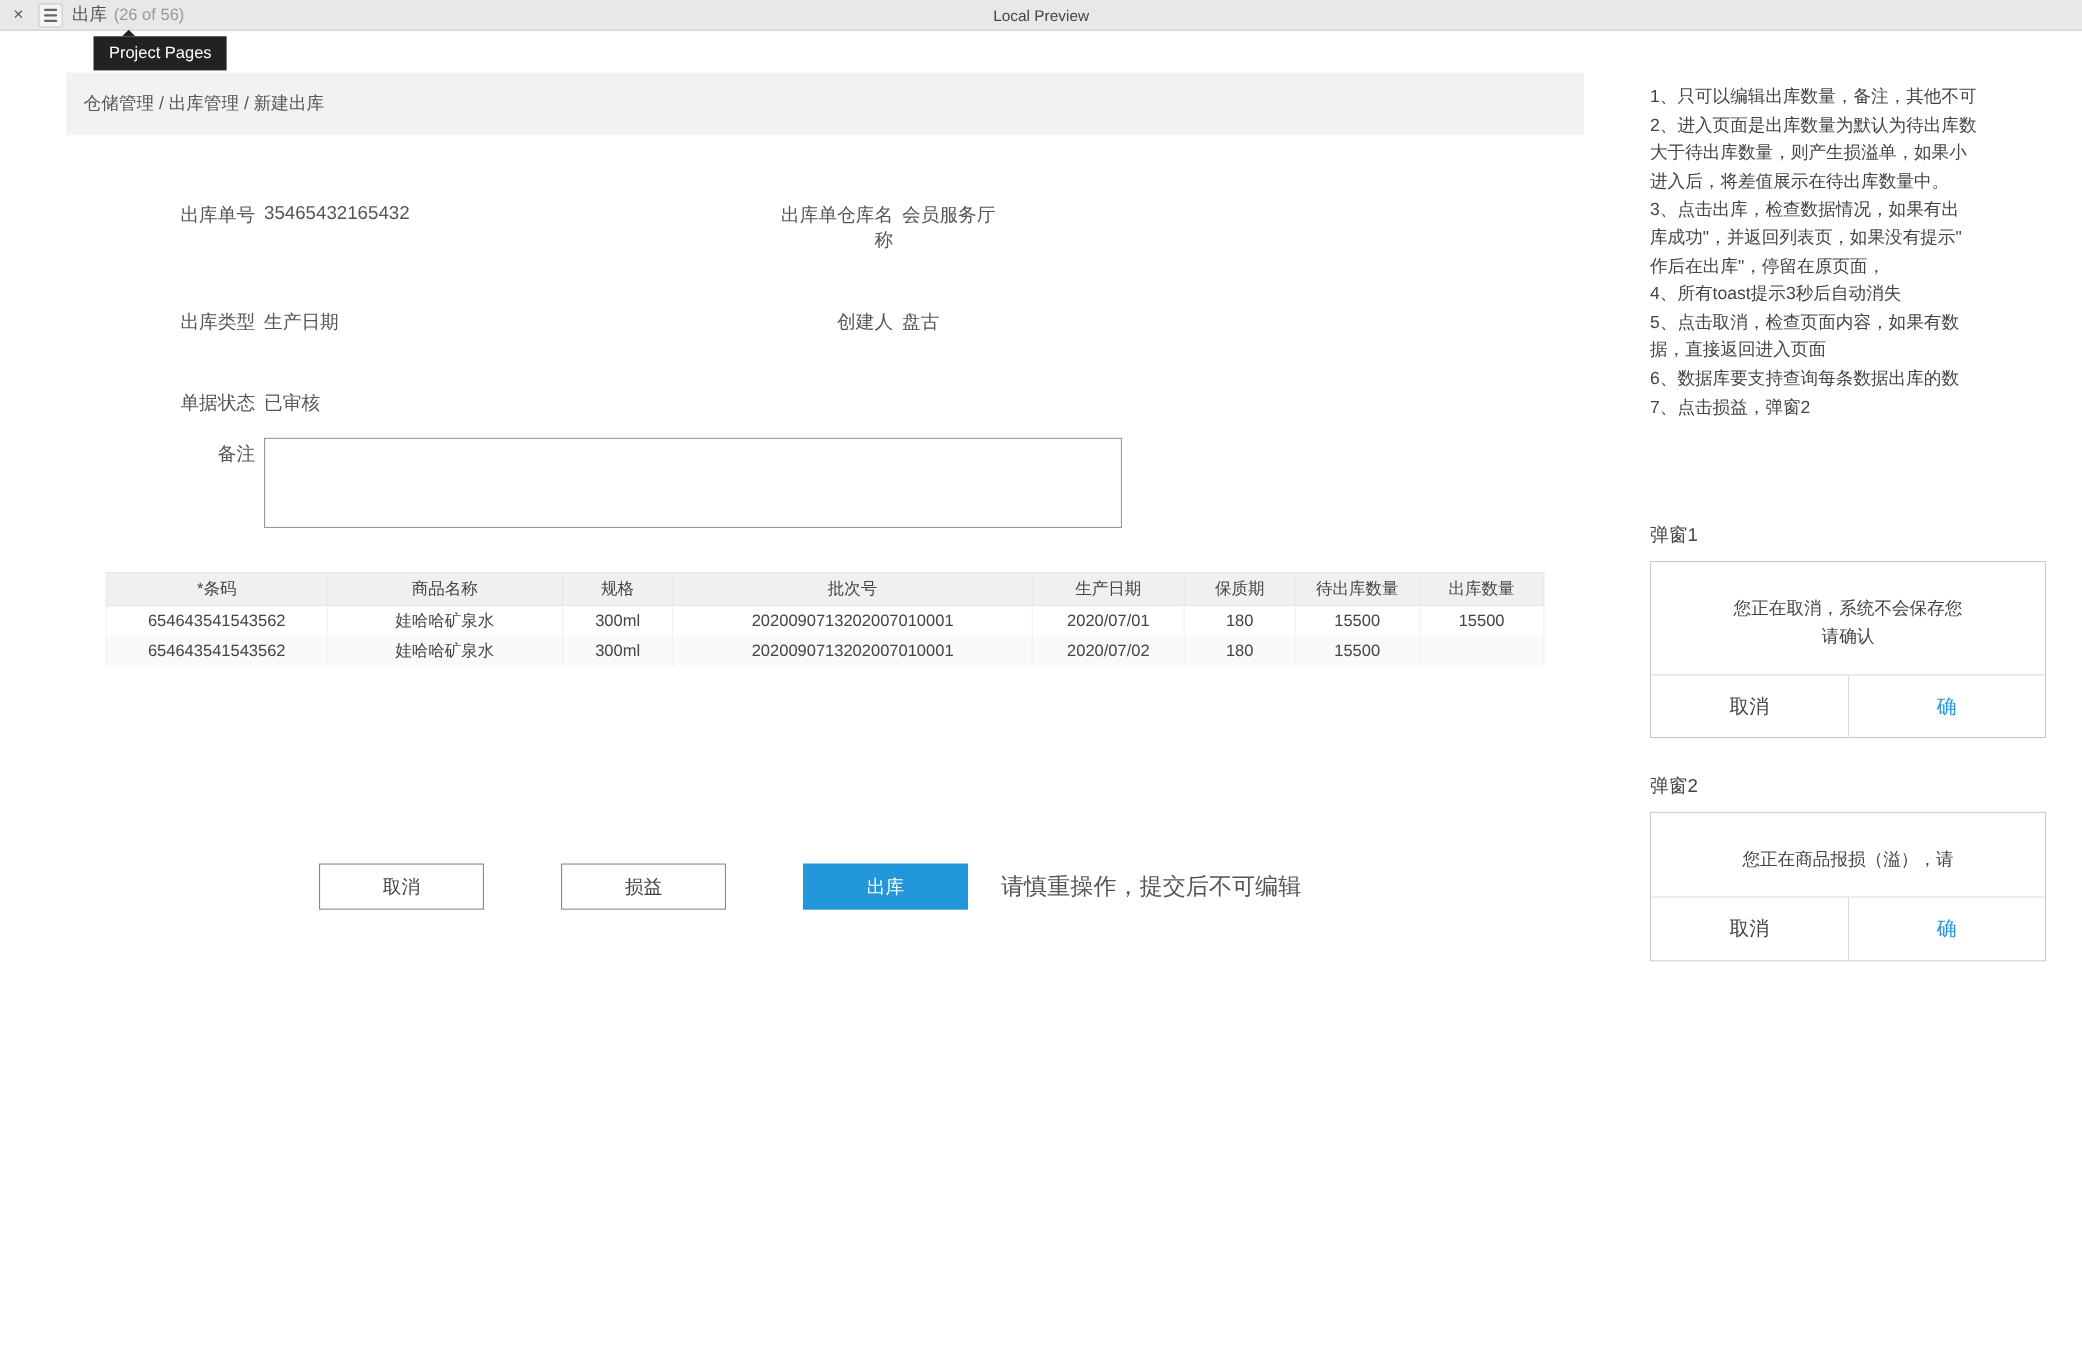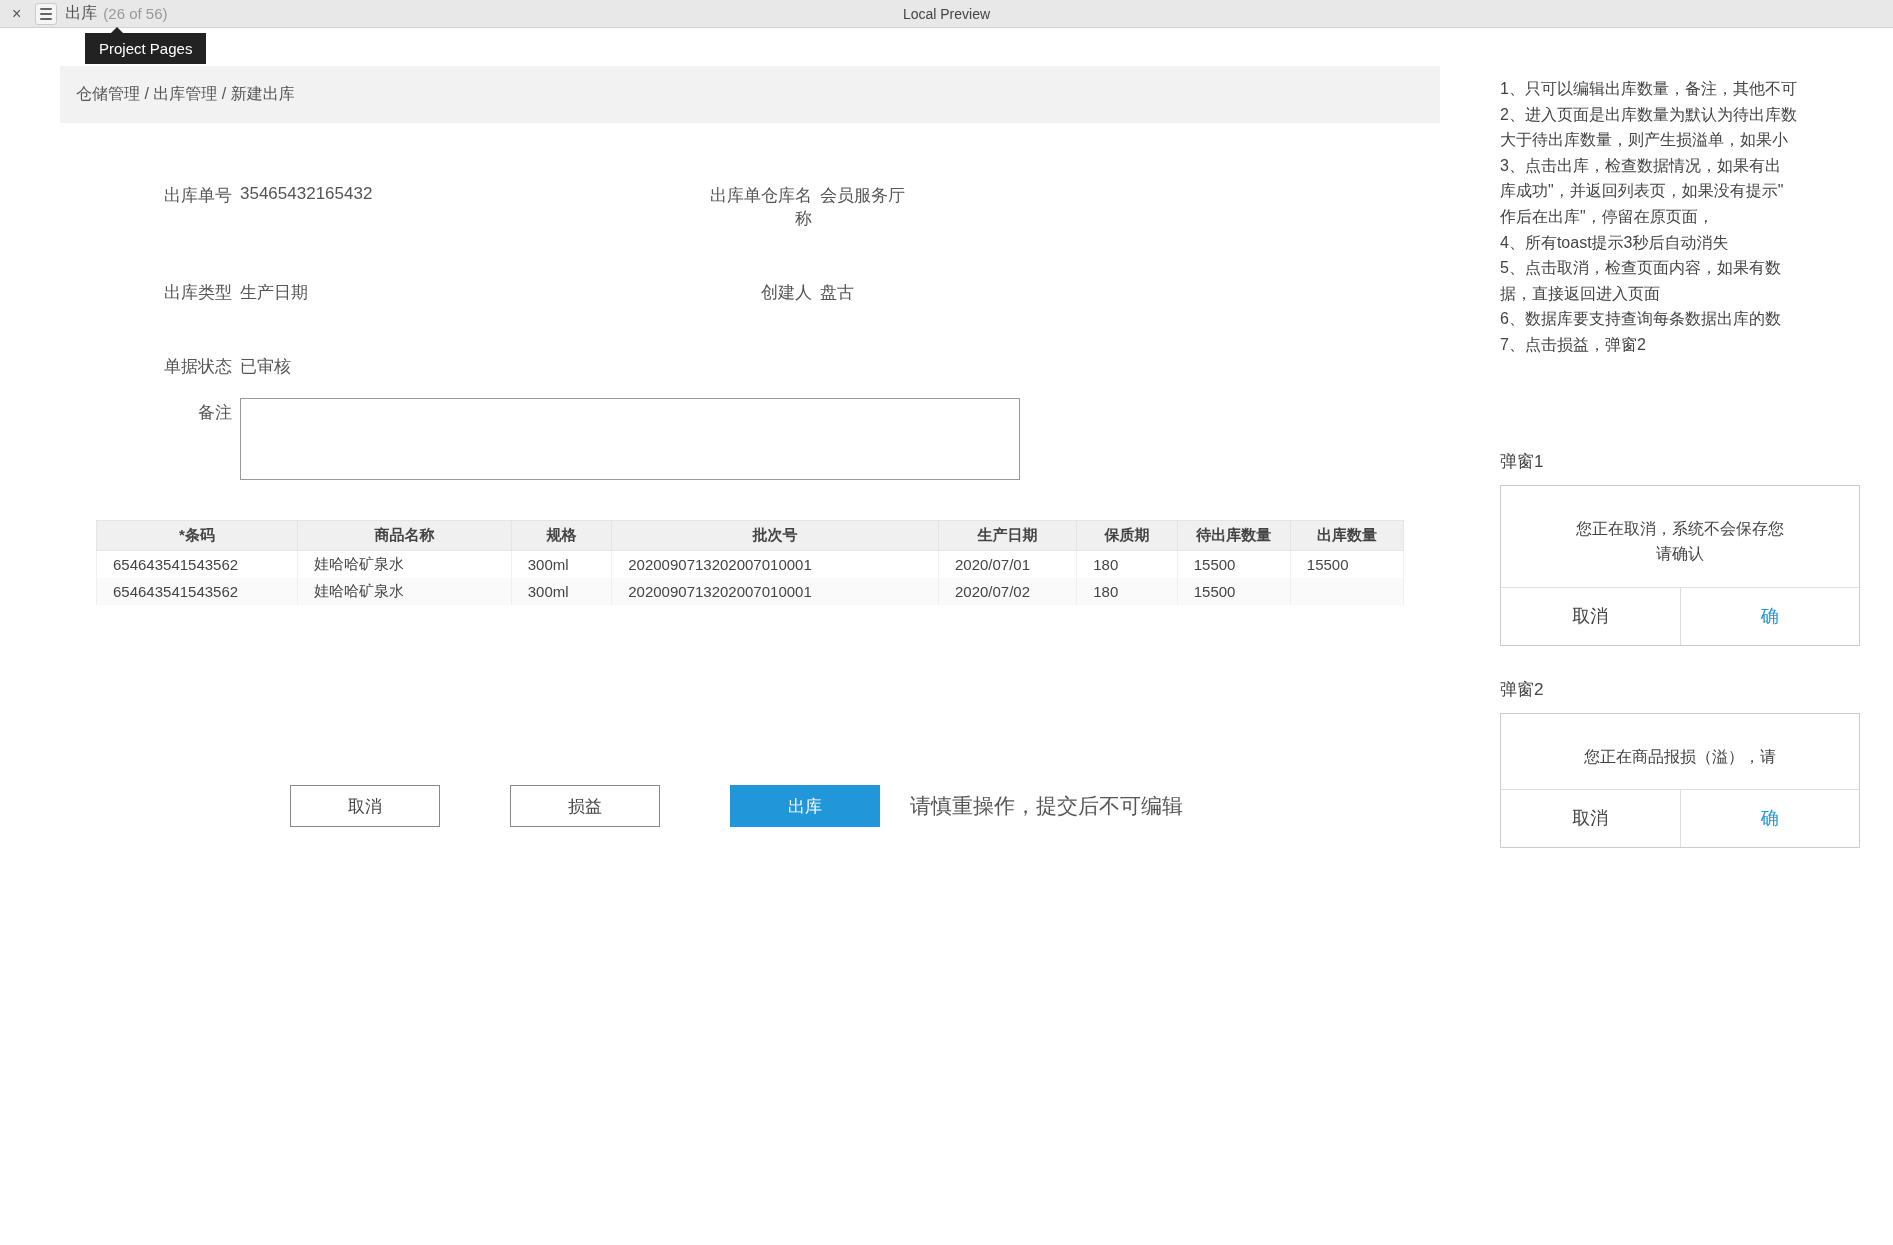--- a/index.html
+++ b/index.html
@@ -143,29 +143,30 @@
       padding: 30px 36px 0 36px;
     }
     table.data-table {
       width: 100%;
       border-collapse: collapse;
       font-size: 15px;
       color: #444;
     }
     table.data-table th {
       background: #f0f0f0;
-      font-weight: bold;
+      font-weight: normal;
       padding: 5px 4px;
       border: 1px solid #e5e5e5;
       text-align: center;
     }
     table.data-table td {
       padding: 4px 16px;
       border-left: 1px solid #f0f0f0;
       border-right: 1px solid #f0f0f0;
+      text-align: center;
     }
     table.data-table tr:nth-child(even) td {
       background: #fafafa;
     }
     .action-bar {
       display: flex;
       align-items: center;
       justify-content: flex-start;
       gap: 70px;
       padding: 180px 0 40px 230px;
@@ -334,20 +335,21 @@
         <div class="btn btn-primary">出库</div>
         <div class="action-hint">请慎重操作，提交后不可编辑</div>
       </div>
     </div>
   </div>
 
   <div class="notes-panel">
     <div class="note-line">1、只可以编辑出库数量，备注，其他不可</div>
     <div class="note-line">2、进入页面是出库数量为默认为待出库数</div>
     <div class="note-line">大于待出库数量，则产生损溢单，如果小</div>
+    <div class="note-line">进入后，将差值展示在待出库数量中。</div>
     <div class="note-line">3、点击出库，检查数据情况，如果有出</div>
     <div class="note-line">库成功"，并返回列表页，如果没有提示"</div>
     <div class="note-line">作后在出库"，停留在原页面，</div>
     <div class="note-line">4、所有toast提示3秒后自动消失</div>
     <div class="note-line">5、点击取消，检查页面内容，如果有数</div>
     <div class="note-line">据，直接返回进入页面</div>
     <div class="note-line">6、数据库要支持查询每条数据出库的数</div>
     <div class="note-line">7、点击损益，弹窗2</div>
 
     <div class="dialog-section">

